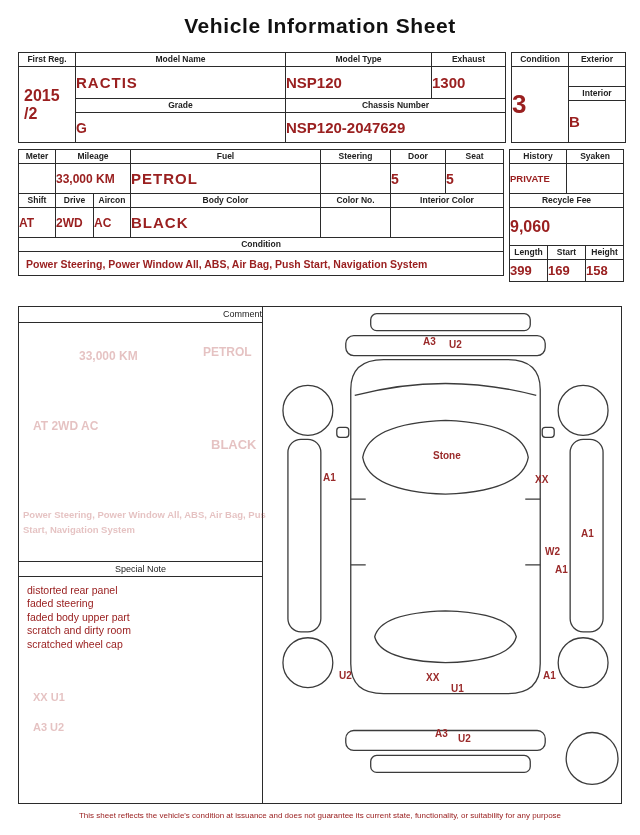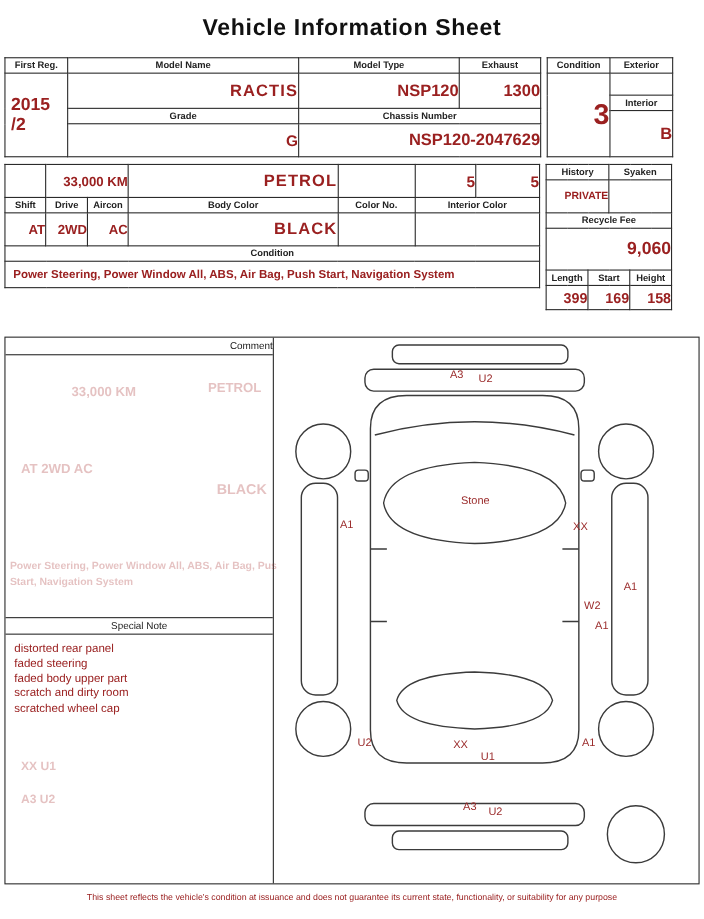--- a/index.html
+++ b/index.html
@@ -1,45 +1,45 @@
 <!DOCTYPE html>
 <html><head>
 <meta charset="utf-8">
 <style>
   html,body { margin:0; padding:0; background:#ffffff; }
   body { width:640px; height:835px; font-family:"Liberation Sans",sans-serif; color:#1a1a1a; position:relative; overflow:hidden; }
-  .sheet { padding:0 4px; }
+  .sheet { padding:0 18px; }
 
   .title { text-align:center; font-size:21px; font-weight:700; letter-spacing:.6px; margin:14px 0 14px; color:#111; }
 
   table { border-collapse:collapse; table-layout:fixed; }
   td,th { border:1px solid #2b2b2b; padding:0; font-weight:bold; overflow:hidden; }
   .hdr { font-size:8.5px; text-align:center; vertical-align:middle; color:#222; height:13px; line-height:11px; }
-  .val { color:#9a2020; text-align:right; vertical-align:middle; }
+  .val { color:#9a2020; text-align:left; vertical-align:middle; }
   .left { text-align:left; padding-left:5px; }
   .prewrap { white-space:pre-line; line-height:1.12; }
   .fs9{font-size:9.5px}.fs105{font-size:10.5px}.fs11{font-size:11px}
   .fs12{font-size:12px}.fs13{font-size:13px}.fs14{font-size:14px}.fs15{font-size:15px}
   .fs16{font-size:16px}.fs26{font-size:26px}
   .ls{letter-spacing:1px}
 
   .row-top { display:flex; gap:5px; }
   .row-spec { display:flex; gap:5px; margin-top:6px; align-items:flex-start; }
 
   .main-box { display:flex; border:1px solid #2b2b2b; margin-top:24px; height:498px; box-sizing:border-box; }
   .comment-panel { width:244px; border-right:1px solid #2b2b2b; position:relative; box-sizing:border-box; }
   .comment-header { height:15px; line-height:15px; border-bottom:1px solid #2b2b2b; text-align:right; font-size:9px; color:#222; }
   .special-note { position:absolute; top:254px; left:0; right:0; }
   .sn-label { border-top:1px solid #2b2b2b; border-bottom:1px solid #2b2b2b; text-align:center; font-size:9px; color:#222; height:14px; line-height:14px; }
   .sn-items { padding:7px 8px 0; }
   .sn-item { color:#9a2020; font-size:10.5px; line-height:1.28; }
 
   .ghost { position:absolute; color:rgba(168,52,52,.30); font-weight:bold; white-space:nowrap; }
 
-  .diagram { flex:1; position:relative; }
+  .diagram { flex:1; position:relative;font-weight:bold; }
   .diagram svg { position:absolute; left:0; top:0; }
   .dlabel { position:absolute; color:#9a2a2a; font-size:10px; line-height:1; white-space:nowrap; }
 
   .footer { margin:7px 0 0; text-align:center; font-size:8px; color:#9a2020; }
 </style>
 </head>
 <body>
 
 <div class="sheet">
 
@@ -107,20 +107,28 @@
       <colgroup>
         <col style="width:37px">
           <col style="width:38px">
           <col style="width:37px">
         <col style="width:190px">
           <col style="width:70px">
           <col style="width:55px">
           <col style="width:58px">
       </colgroup>
       <tbody>
+          <tr style="height:13px">
+        <th class="hdr">Meter</th>
+        <th class="hdr" colspan="2">Mileage</th>
+        <th class="hdr">Fuel</th>
+        <th class="hdr">Steering</th>
+        <th class="hdr">Door</th>
+        <th class="hdr">Seat</th>
+      </tr>
       <tr style="height:30px">
         <td class="val fs12"></td>
         <td class="val fs12" colspan="2">33,000 KM</td>
         <td class="val fs15 ls">PETROL</td>
         <td class="val fs12"></td>
         <td class="val fs14">5</td>
         <td class="val fs14">5</td>
       </tr>
       <tr style="height:13px">
         <th class="hdr">Shift</th>

